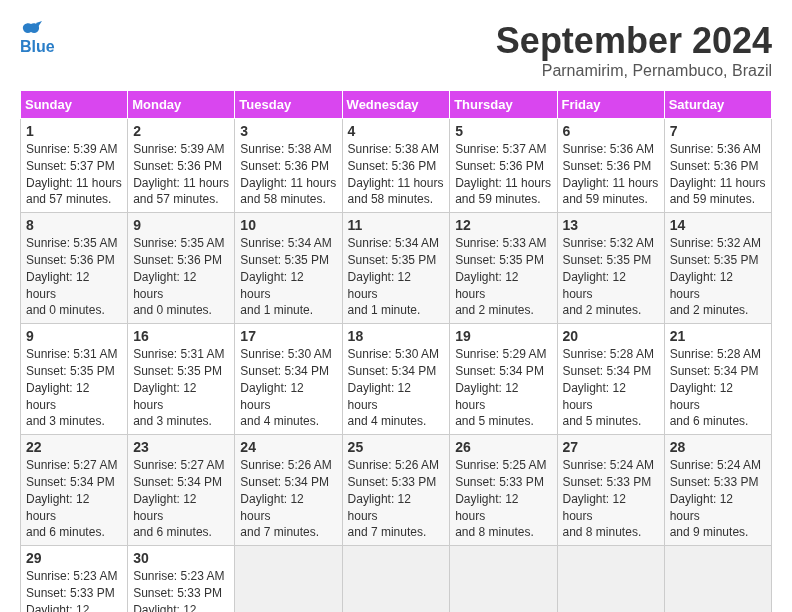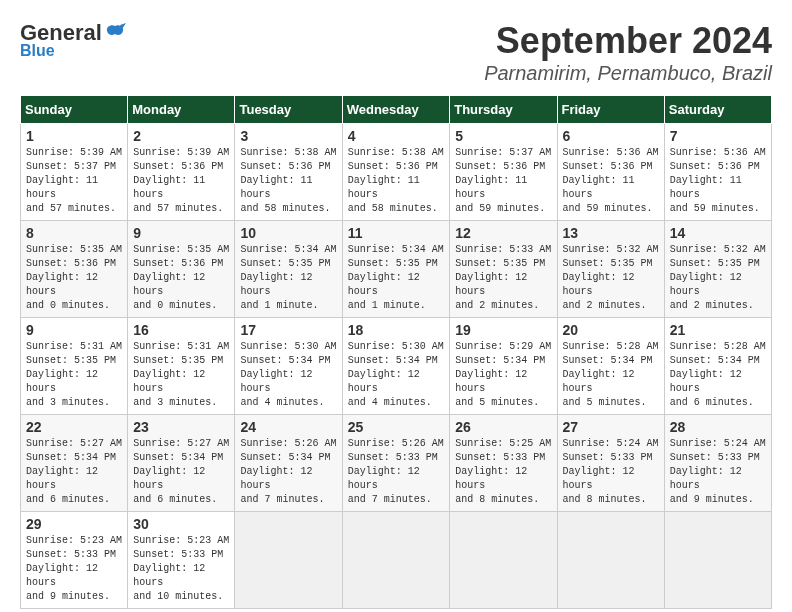--- a/index.html
+++ b/index.html
@@ -29,31 +29,30 @@
     .title-section {
       text-align: right;
     }
     .month-title {
       font-size: 36px;
       font-weight: bold;
       color: #333;
       text-align: right;
     }
     .subtitle {
-      font-size: 20px;
+      font-size: 16px;
       color: #555;
-      font-style: italic;
     }
     table {
       width: 100%;
       border-collapse: collapse;
       font-size: 11px;
     }
     thead tr th {
-      background-color: #14532d;
+      background-color: #d946ef;
       color: #fff;
       padding: 6px 4px;
       text-align: left;
       font-size: 13px;
       font-weight: bold;
       border: 1px solid #fff;
     }
     tbody tr td {
       border: 1px solid #ccc;
       vertical-align: top;
@@ -66,39 +65,37 @@
     tbody tr:nth-child(even) td {
       background: #f7f7f7;
     }
     .day-number {
       font-size: 14px;
       font-weight: bold;
       display: block;
       margin-bottom: 2px;
     }
     .day-info {
-      font-size: 10px;
+      font-size: 12px;
       line-height: 1.4;
       color: #333;
-      font-family: Liberation Mono, monospace;
     }
     .empty-cell {
       background: #f0f0f0 !important;
     }
     tbody tr td.empty-cell {
       background: #ebebeb;
     }
   </style>
 </head>
 <body>
 
 <div class="header">
   <div class="logo">
     <div class="logo-row">
-      <span style="font-size:22px;font-weight:bold;color:#333;">General</span>
       <svg width="22" height="22" viewBox="0 0 22 22">
         <path d="M11 4 C14 2, 20 4, 19 9 C18 13, 14 14, 11 12 C8 14, 4 13, 3 9 C2 4, 8 2, 11 4Z" fill="#2a7ec8"></path>
         <path d="M16 3 L22 1 L18 7Z" fill="#2a7ec8"></path>
       </svg>
     </div>
     <span style="font-size:16px;font-weight:bold;color:#2a7ec8;margin-top:-4px;">Blue</span>
   </div>
   <div class="title-section">
     <div class="month-title">September 2024</div>
     <div class="subtitle">Parnamirim, Pernambuco, Brazil</div>

